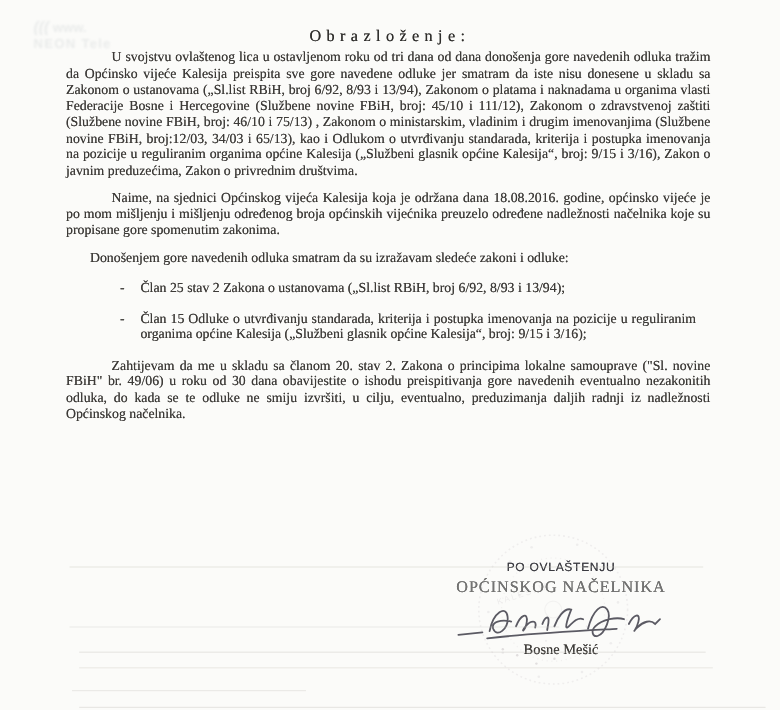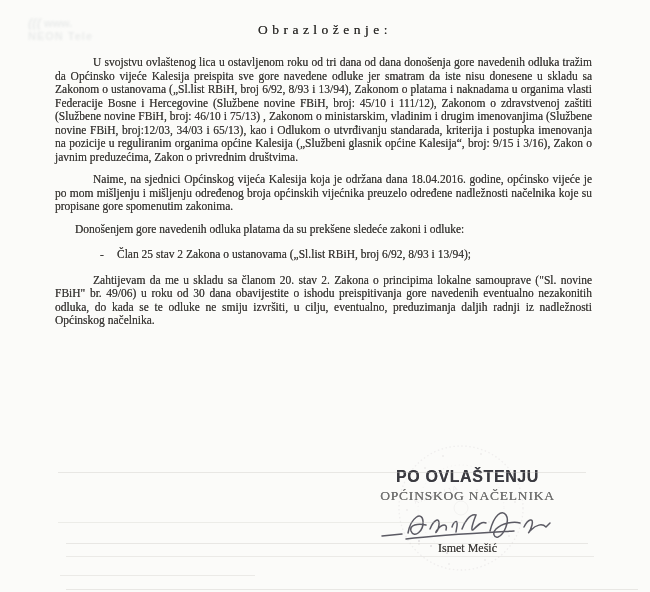--- a/index.html
+++ b/index.html
@@ -29,21 +29,21 @@
 
   .title{
     position:absolute;top:22px;left:0;width:100%;
     margin:0;text-align:center;
     font-size:13.5px;font-weight:500;letter-spacing:4.5px;
     color:#2f2e2c;
     text-shadow:0 0 0.5px rgba(47,46,44,0.85);
   }
 
   .body{
-    position:absolute;left:55px;top:56px;width:537px;
+    position:absolute;left:55px;top:42px;width:537px;
     font-size:11.5px;line-height:13.5px;
     text-align:justify;
     color:#3d3b38;
     text-shadow:0 0 0.45px rgba(61,59,56,0.85);
   }
   .para{margin:0 0 9px 0;}
   .para.indent{text-indent:38px;}
   .para.indent-sm{text-indent:20px;margin-top:4px;margin-bottom:11px;}
   .para.closing{margin-top:1px;}
 
@@ -68,21 +68,21 @@
     opacity:0.55;filter:blur(0.4px);
     pointer-events:none;
   }
 
   .signature-block{
     position:absolute;left:350px;top:468px;width:235px;
     text-align:center;
   }
   .sig-line1{
     font-family:"Liberation Sans", sans-serif;
-    font-size:16px;font-weight:700;letter-spacing:0.6px;
+    font-size:10px;font-weight:400;letter-spacing:0.6px;
     color:#3a3a40;
     text-shadow:0 0 0.5px rgba(58,58,64,0.8);
   }
   .sig-line2{
     font-size:13.5px;letter-spacing:0.8px;
     color:#737373;margin-top:2px;
     text-shadow:0 0 0.5px rgba(53,52,47,0.8);
   }
   .sig-scrawl{display:block;margin:1px auto -8px auto;}
   .sig-name{
@@ -108,25 +108,26 @@
     <div>
       <span class="wm-logo">(((</span><span>www.</span>
     </div>
     <div class="wm-l2">NEON Tele</div>
   </div>
 
   <h1 class="title">Obrazloženje:</h1>
 
   <div class="body">
     <p class="para indent">U svojstvu ovlaštenog lica u ostavljenom roku od tri dana od dana donošenja  gore navedenih odluka tražim da Općinsko vijeće Kalesija preispita sve gore navedene odluke jer smatram da iste nisu donesene u skladu sa Zakonom o ustanovama („Sl.list RBiH, broj 6/92, 8/93 i 13/94), Zakonom o platama i naknadama u organima vlasti Federacije Bosne i Hercegovine (Službene novine FBiH, broj: 45/10 i 111/12), Zakonom o zdravstvenoj zaštiti (Službene novine FBiH, broj: 46/10 i 75/13) , Zakonom o ministarskim, vladinim i drugim imenovanjima (Službene novine FBiH, broj:12/03, 34/03 i 65/13), kao i Odlukom o utvrđivanju standarada, kriterija i postupka imenovanja na pozicije u reguliranim organima općine Kalesija („Službeni glasnik općine Kalesija“, broj: 9/15 i 3/16), Zakon o javnim preduzećima, Zakon o privrednim društvima.</p>
-    <p class="para indent">Naime, na sjednici Općinskog vijeća Kalesija koja je održana dana 18.04.2016. godine, općinsko vijeće je po mom mišljenju i mišljenju određenog broja općinskih vijećnika preuzelo određene nadležnosti načelnika koje su propisane gore spomenutim zakonima.</p>
-    <p class="para indent-sm">Donošenjem gore navedenih odluka platama da su prekšene sledeće zakoni i odluke:</p>
+    <p class="para indent">Naime, na sjednici Općinskog vijeća Kalesija koja je održana dana 18.08.2016. godine, općinsko vijeće je po mom mišljenju i mišljenju određenog broja općinskih vijećnika preuzelo određene nadležnosti načelnika koje su propisane gore spomenutim zakonima.</p>
+    <p class="para indent-sm">Donošenjem gore navedenih odluka smatram da su izražavam sledeće zakoni i odluke:</p>
 
     <ul class="law-list">
       <li>Član 25 stav 2 Zakona o ustanovama („Sl.list RBiH, broj 6/92, 8/93 i 13/94);</li>
+      <li>Član 15 Odluke o utvrđivanju standarada, kriterija i postupka imenovanja na pozicije u reguliranim organima općine Kalesija („Službeni glasnik općine Kalesija“, broj: 9/15 i 3/16);</li>
     </ul>
 
     <p class="para indent closing">Zahtijevam da me u skladu sa članom 20. stav 2. Zakona o principima lokalne samouprave ("Sl. novine FBiH" br. 49/06) u roku od 30 dana obavijestite o ishodu preispitivanja gore navedenih eventualno nezakonitih odluka, do kada se te odluke ne smiju izvršiti, u cilju, eventualno, preduzimanja daljih radnji iz nadležnosti Općinskog načelnika.</p>
   </div>
 
   <div class="stamp">
     <svg width="156" height="150" viewBox="0 0 156 150">
       <circle cx="76" cy="70" r="62" fill="none" stroke="rgba(150,138,148,0.22)" stroke-width="1.3" stroke-dasharray="1.5,2.5"></circle>
       <circle cx="76" cy="70" r="43" fill="none" stroke="rgba(150,138,148,0.18)" stroke-width="1" stroke-dasharray="1,3"></circle>
       <circle cx="76" cy="70" r="7" fill="none" stroke="rgba(150,138,148,0.15)" stroke-width="1"></circle>
@@ -158,21 +159,21 @@
         <path d="M4,31 L24,29"></path>
         <path d="M30,28 C33,12 44,6 45,16 C46,26 36,34 33,26 C31,20 40,18 48,20"></path>
         <path d="M52,24 C56,14 62,12 61,20 C60,28 55,30 60,24 C64,19 70,18 68,25"></path>
         <path d="M74,22 C76,16 80,14 79,21 L78,27"></path>
         <path d="M84,24 C86,18 92,8 98,10 C94,20 92,28 96,24 C100,20 104,16 108,18"></path>
         <path d="M112,26 C116,10 124,4 128,10 C132,16 126,30 120,32 C116,33 114,28 118,24 C124,18 136,16 142,18"></path>
         <path d="M146,22 C150,14 156,12 154,20 C152,28 148,30 153,25 C158,20 164,18 168,22 L172,18"></path>
         <path d="M28,34 C60,30 100,28 136,26"></path>
       </g>
     </svg>
-    <div class="sig-name">Ismet Mešić</div>
+    <div class="sig-name">Bosne Mešić</div>
   </div>
 
   <div class="streak s1"></div>
   <div class="streak s2"></div>
   <div class="streak s3"></div>
   <div class="streak s4"></div>
   <div class="streak s5"></div>
   <div class="streak s6"></div>
   <div class="dot" style="left:430px;top:545px;"></div>
   <div class="dot" style="left:446px;top:552px;"></div>

